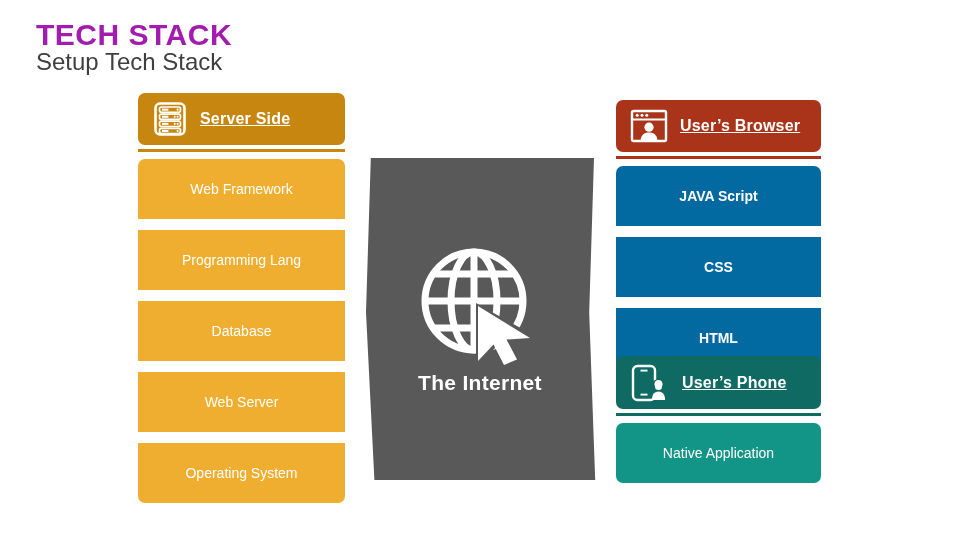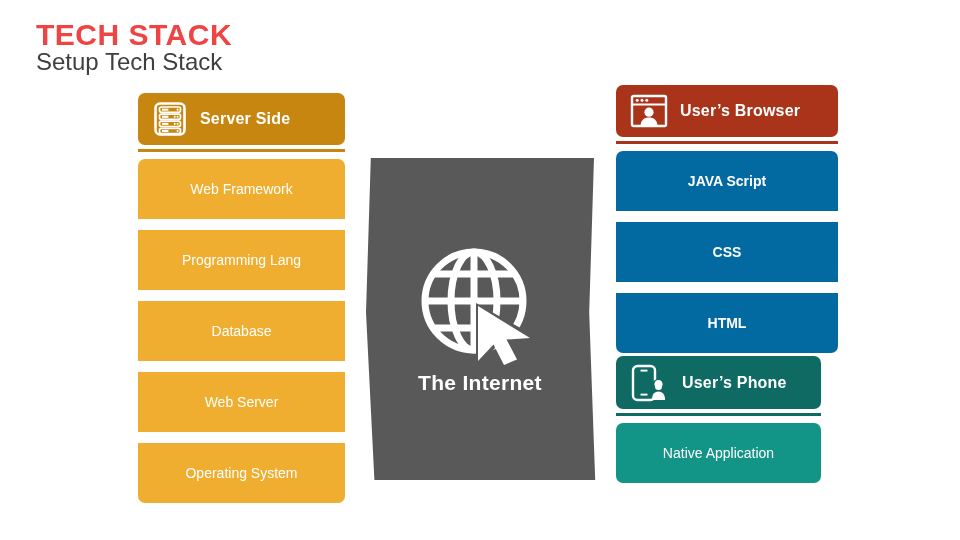--- a/index.html
+++ b/index.html
@@ -8,38 +8,39 @@
     background:#ffffff;
     font-family:"Liberation Sans", sans-serif;
     position:relative;
     overflow:hidden;
   }
 
   
   #page-title{
     position:absolute; left:36px; top:18px;
     font-size:30px; font-weight:bold; letter-spacing:0.5px;
-    color:#ef4444;
+    color:#a21caf;
   }
   #page-subtitle{
     position:absolute; left:36px; top:48px;
     font-size:24px; font-weight:normal; color:#3f3f3f;
   }
 
   
   .column{ position:absolute; }
 
   
   .hdr{
     position:relative;
     border-radius:7px;
     display:flex; align-items:center;
     padding-left:14px;
     color:#ffffff;
     height:52px;
+    text-decoration:underline;
   }
   .hdr-label{
     font-size:16px; font-weight:bold; letter-spacing:0.2px;
     margin-left:12px; white-space:nowrap;
   }
   .hdr-underline{
     height:3px; width:100%;
     margin-top:4px;
   }
 
@@ -57,21 +58,21 @@
   .item.last{  border-radius:0 0 7px 7px; margin-bottom:0; }
   .item.only{  border-radius:7px; margin-bottom:3px; }
 
   
   #col-server{ left:138px; top:93px; width:207px; }
   #col-server .hdr{ background:#c68610; }
   #col-server .hdr-underline{ background:#c68610; }
   #col-server .item{ background:#efae2f; }
 
   
-  #col-browser{ left:616px; top:85px; width:222px; }
+  #col-browser{ left:616px; top:100px; width:205px; }
   #col-browser .hdr{ background:#a93419; }
   #col-browser .hdr-underline{ background:#a93419; }
   #col-browser .item{ background:#0369a1;font-weight:bold; }
 
   
   #col-phone{ left:616px; top:356px; width:205px; }
   #col-phone .hdr{ background:#0e6a63; height:53px; }
   #col-phone .hdr-underline{ background:#0e6a63; }
   #col-phone .item{ background:#129487; }
 

